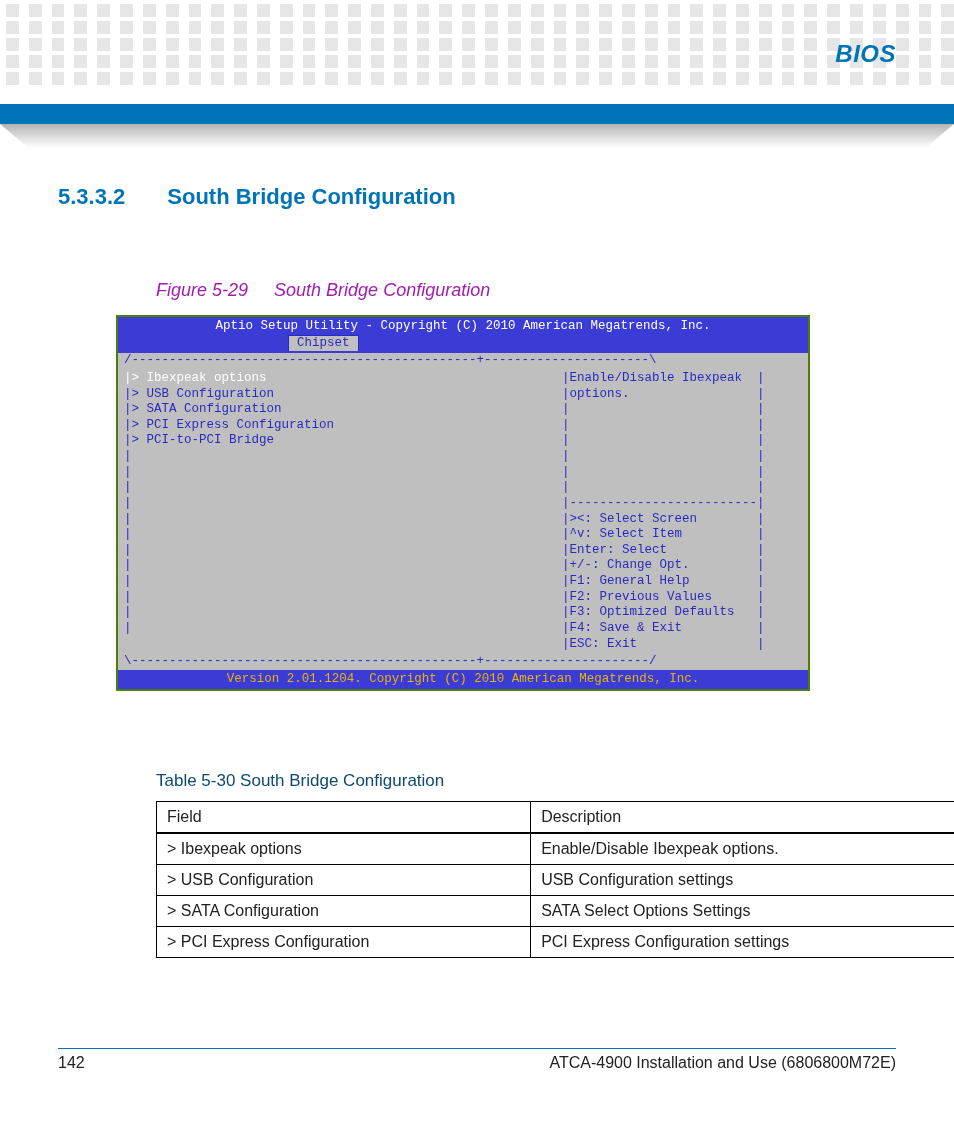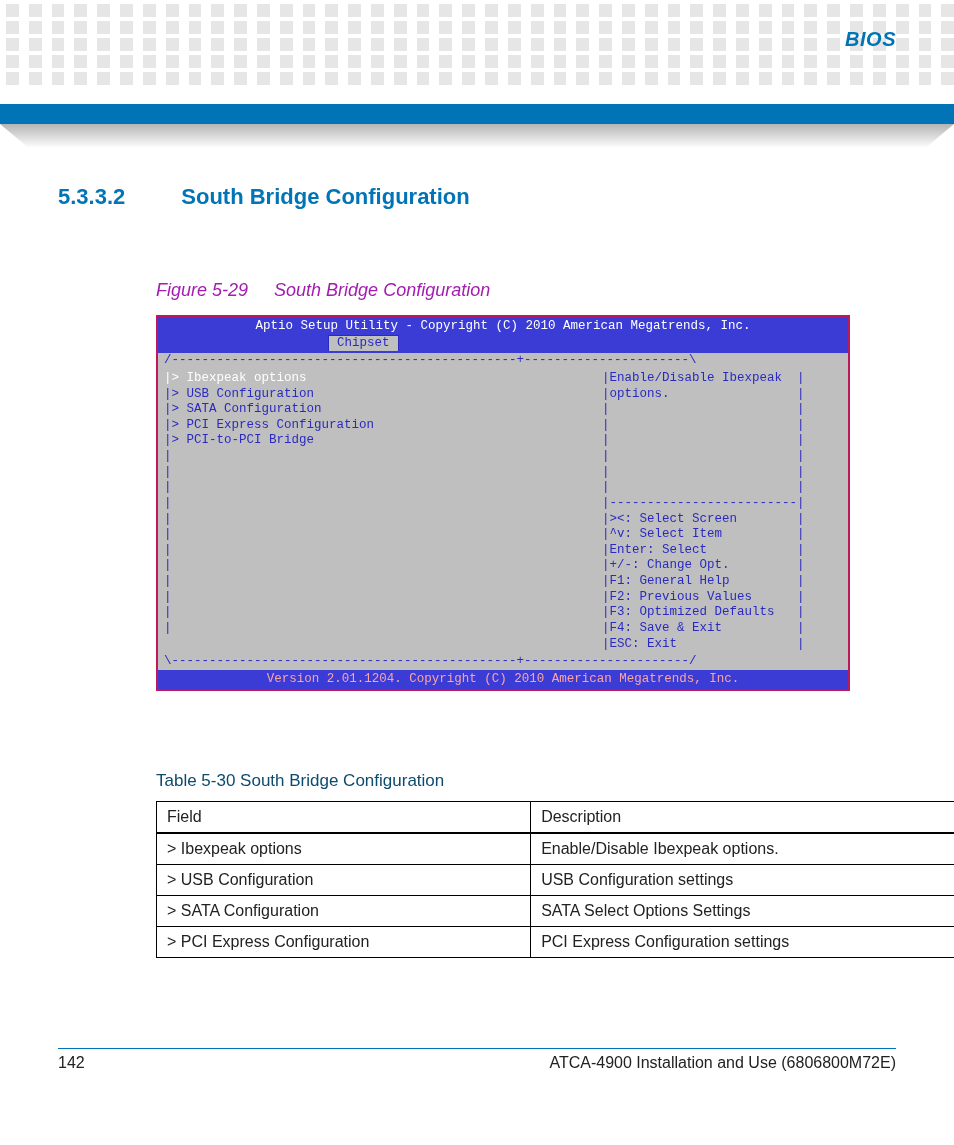--- a/index.html
+++ b/index.html
@@ -27,23 +27,23 @@
     padding-left: 6px;
     margin-top: 4px;
   }
   .dot {
     width: 13px;
     height: 13px;
     background: #e6e6e6;
   }
   .chapter-title {
     position: absolute;
-    top: 28px;
+    top: 40px;
     right: 58px;
-    font-size: 20px;
+    font-size: 24px;
     font-weight: 700;
     font-style: italic;
     color: #0074b6;
     letter-spacing: .5px;
   }
   .blue-bar {
     position: absolute;
     top: 104px;
     left: 0;
     right: 0;
@@ -60,43 +60,43 @@
     clip-path: polygon(0% 0%, 100% 0%, 97% 100%, 3% 100%);
   }
 
   
   .content {
     padding: 34px 58px 0 58px;
   }
 
   .sec-head {
     display: flex;
-    gap: 56px;
+    gap: 42px;
     color: #0074b6;
     font-weight: 700;
     font-size: 22px;
     margin-bottom: 70px;
   }
 
   .caption {
     color: #a21caf;
     font-style: italic;
     font-size: 18px;
     margin: 0 0 14px 98px;
   }
   .caption .gap { display:inline-block; width:26px; }
 
   
   .bios {
-    margin: 0 0 80px 98px;
+    margin: 0 0 80px 58px;
     width: 690px;
     font-family: "Courier New", monospace;
     font-size: 12.5px;
     line-height: 1.25;
-    border: 2px solid #be185d;
+    border: 2px solid #4d7c0f;
     background: #bfbfbf;
   }
   .bios-titlebar {
     background: #3b3bd6;
     color: #fff;
     text-align: center;
     padding: 2px 0 0 0;
   }
   .bios-tabrow {
     background: #3b3bd6;
@@ -124,21 +124,21 @@
     color: #fff;
   }
   .bios-hr {
     color: #2a2ac0;
     padding: 0 6px;
     letter-spacing: 0;
     white-space: pre;
   }
   .bios-footer {
     background: #3b3bd6;
-    color: #fca5a5;
+    color: #eab308;
     text-align: center;
     padding: 2px 0;
   }
 
   
   .tbl-caption {
     color: #0c4a6e;
     font-size: 17px;
     margin: 0 0 10px 98px;
   }

